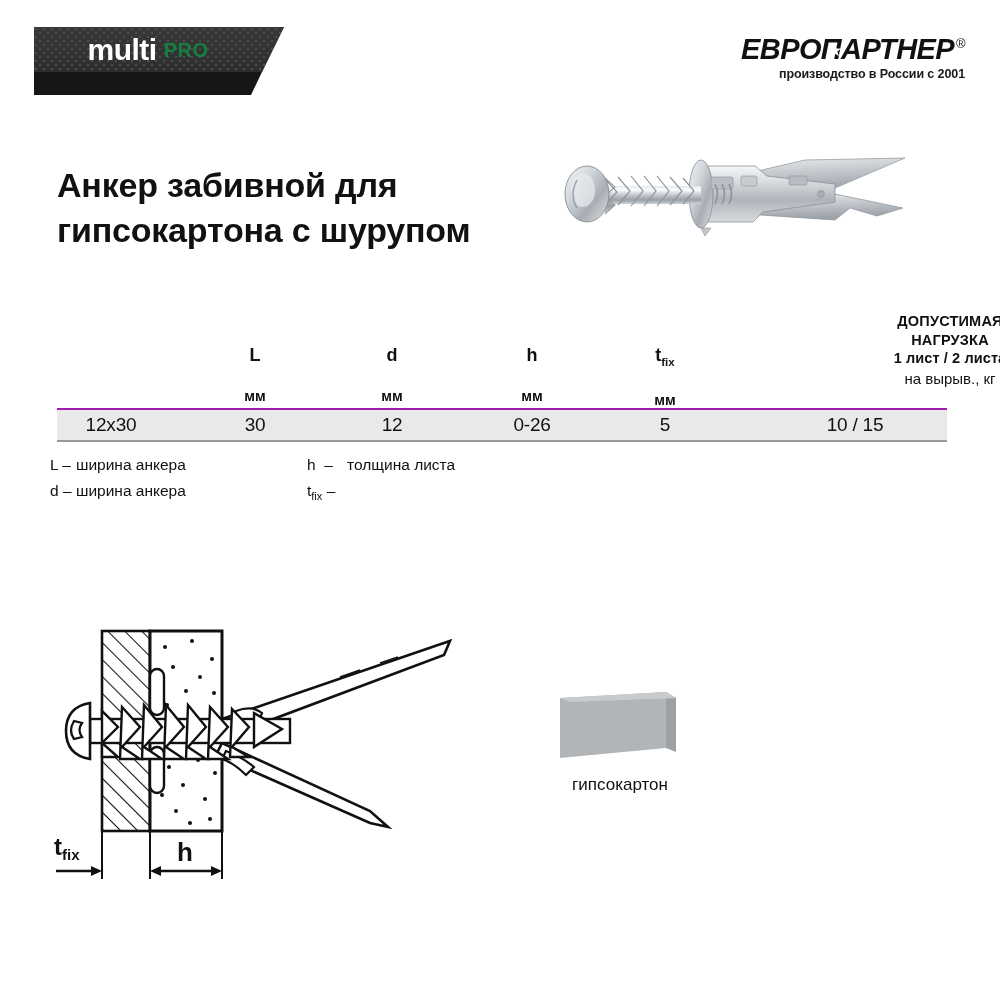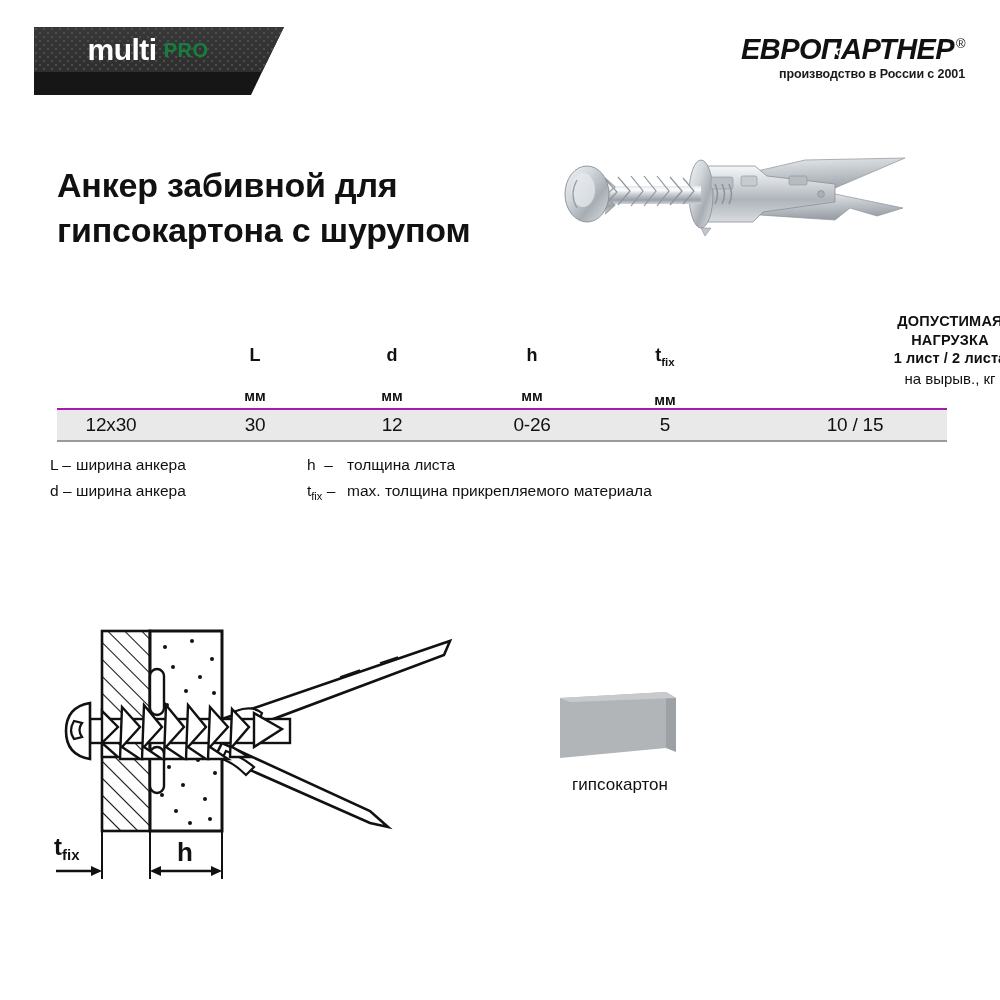--- a/index.html
+++ b/index.html
@@ -432,21 +432,20 @@
   <div class="legend-row">
     <span class="legend-sym-a"><span>L</span> <span>–</span></span>
     <span class="legend-txt-a">ширина анкера</span>
     <span class="legend-sym-b"><span>h</span>&nbsp; <span>–</span></span>
     <span class="legend-txt-b">толщина листа</span>
   </div>
   <div class="legend-row">
     <span class="legend-sym-a"><span>d</span> <span>–</span></span>
     <span class="legend-txt-a">ширина анкера</span>
     <span class="legend-sym-b"><span>t</span><sub>fix</sub> <span>–</span></span>
-    <span class="legend-txt-b">max. толщина прикрепляемого материала</span>
   </div>
 </div>
 
 <svg id="diagram" viewBox="0 0 430 275">
   <defs>
     <pattern id="hatch45" width="12" height="12" patternUnits="userSpaceOnUse" patternTransform="rotate(-45)">
       <line x1="0" y1="0" x2="0" y2="12" stroke="#111111" stroke-width="2.1"></line>
     </pattern>
   </defs>
 

